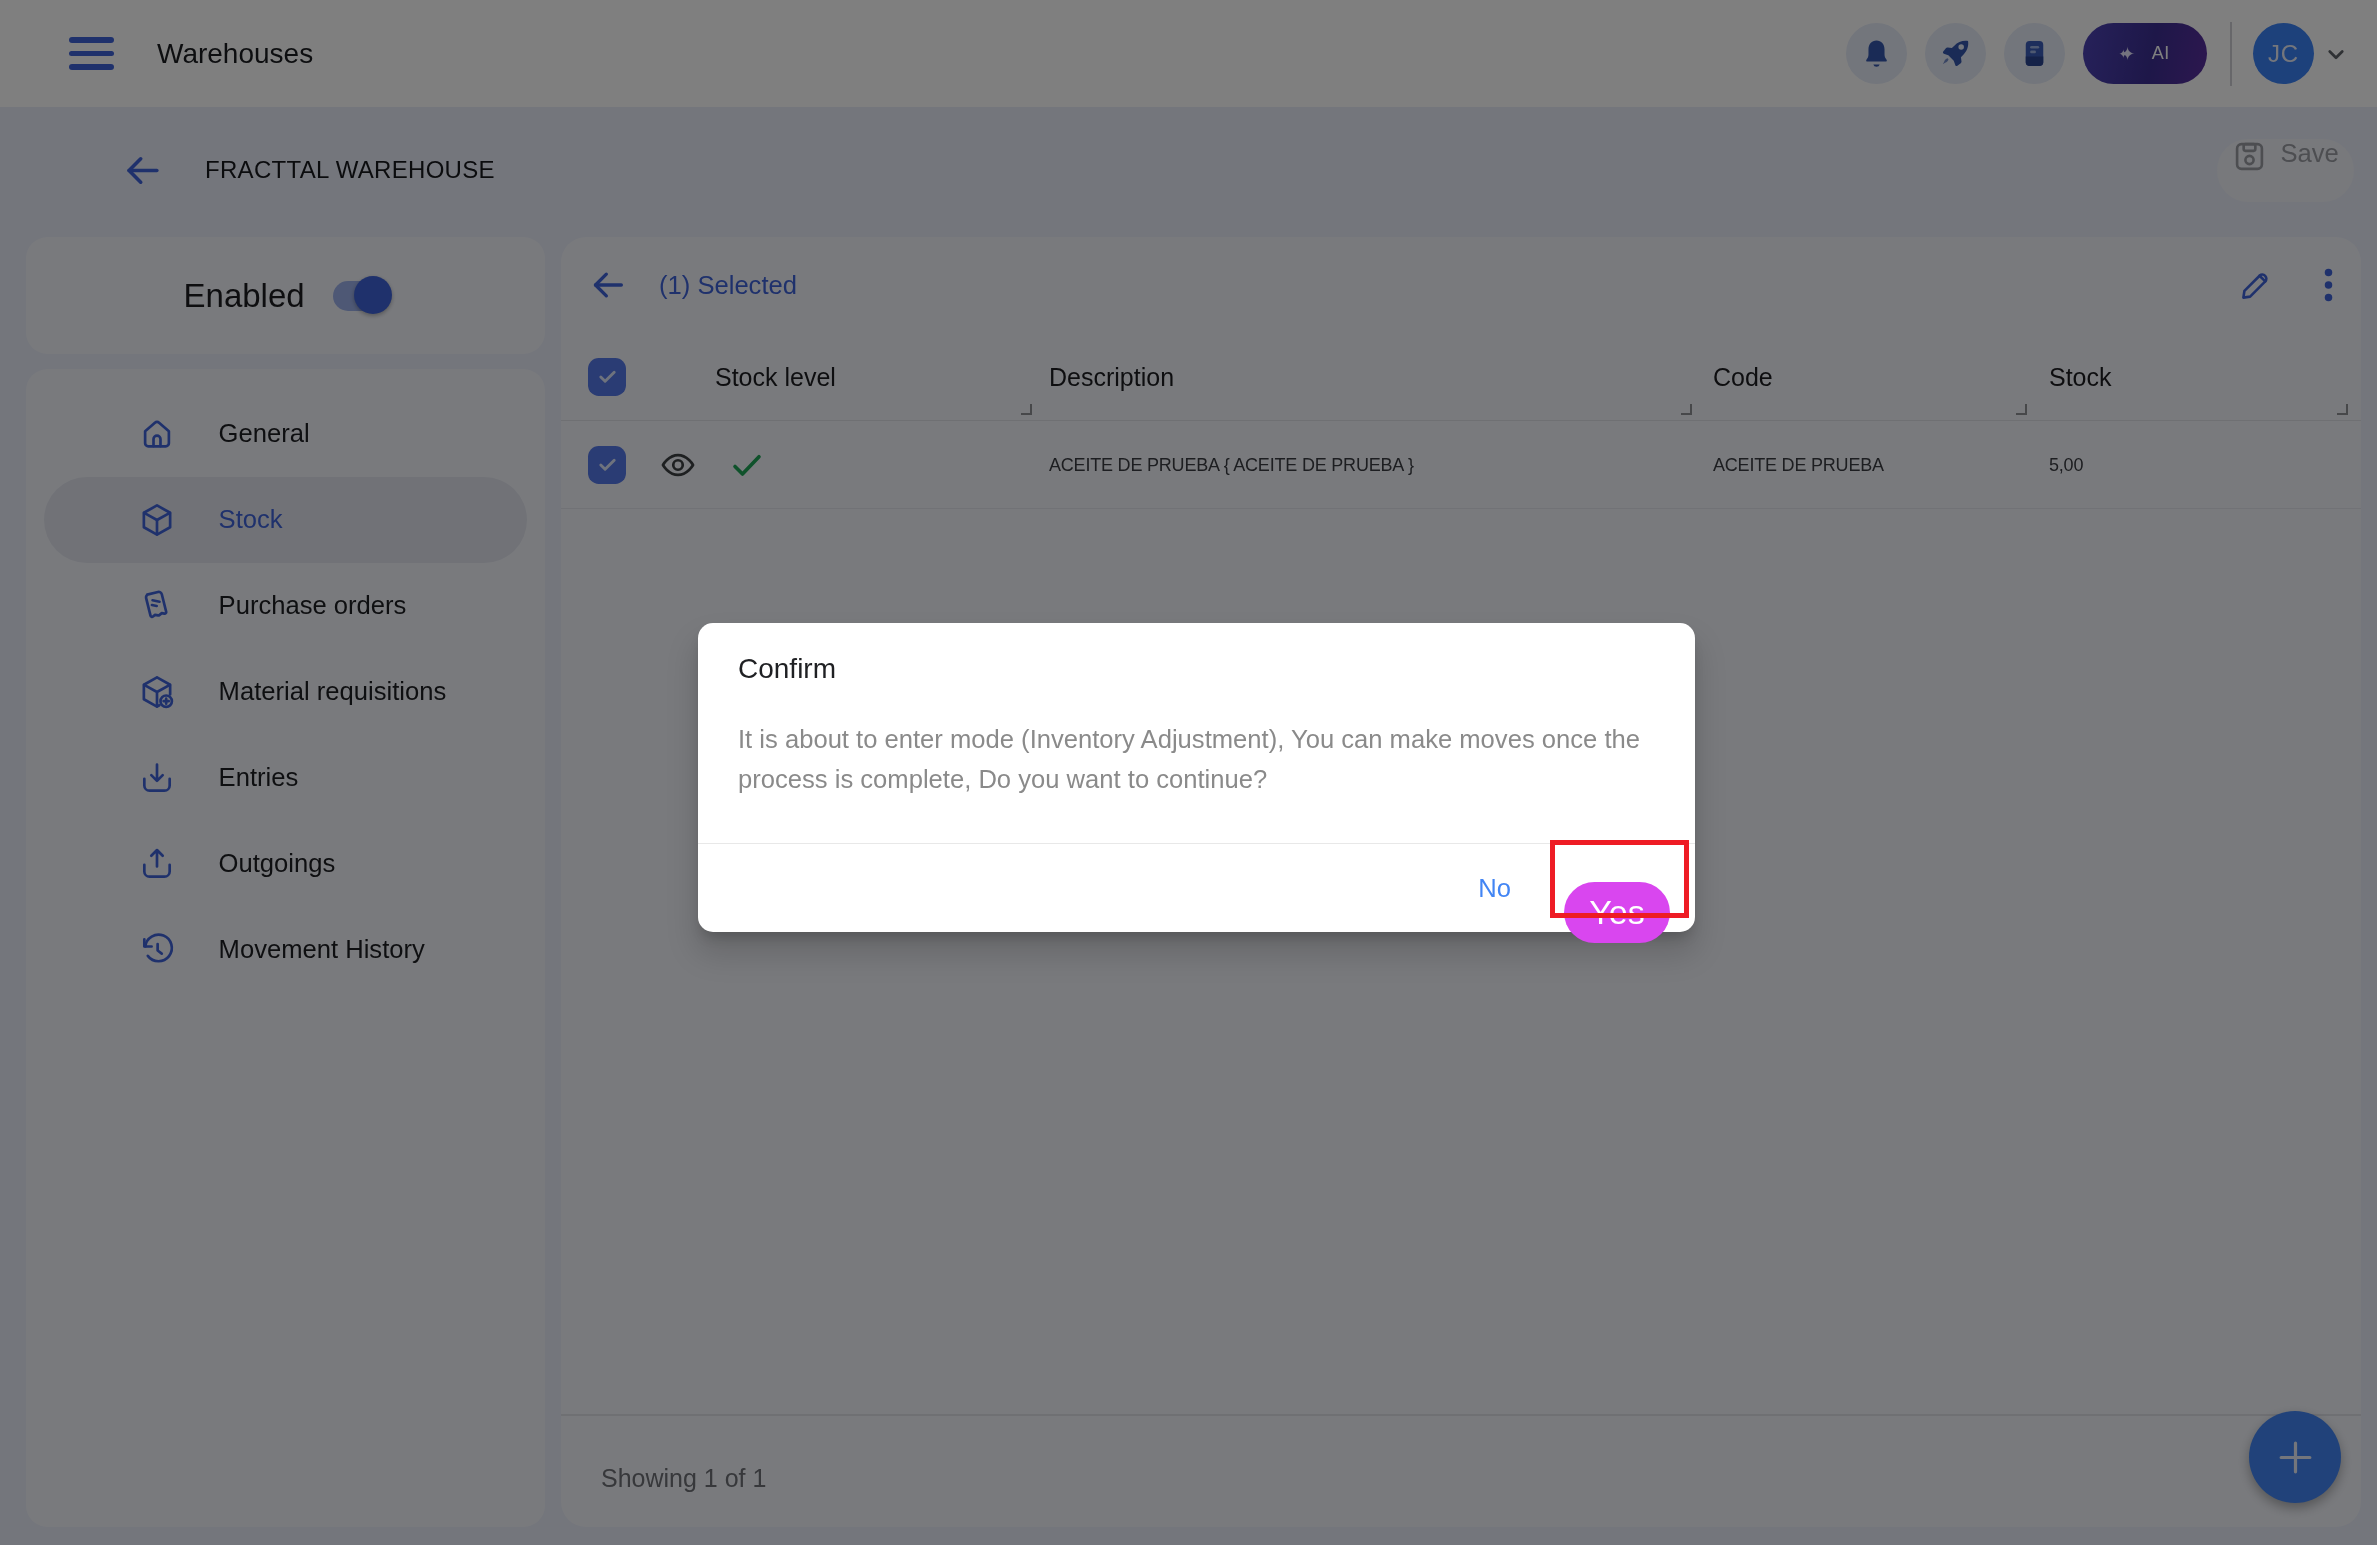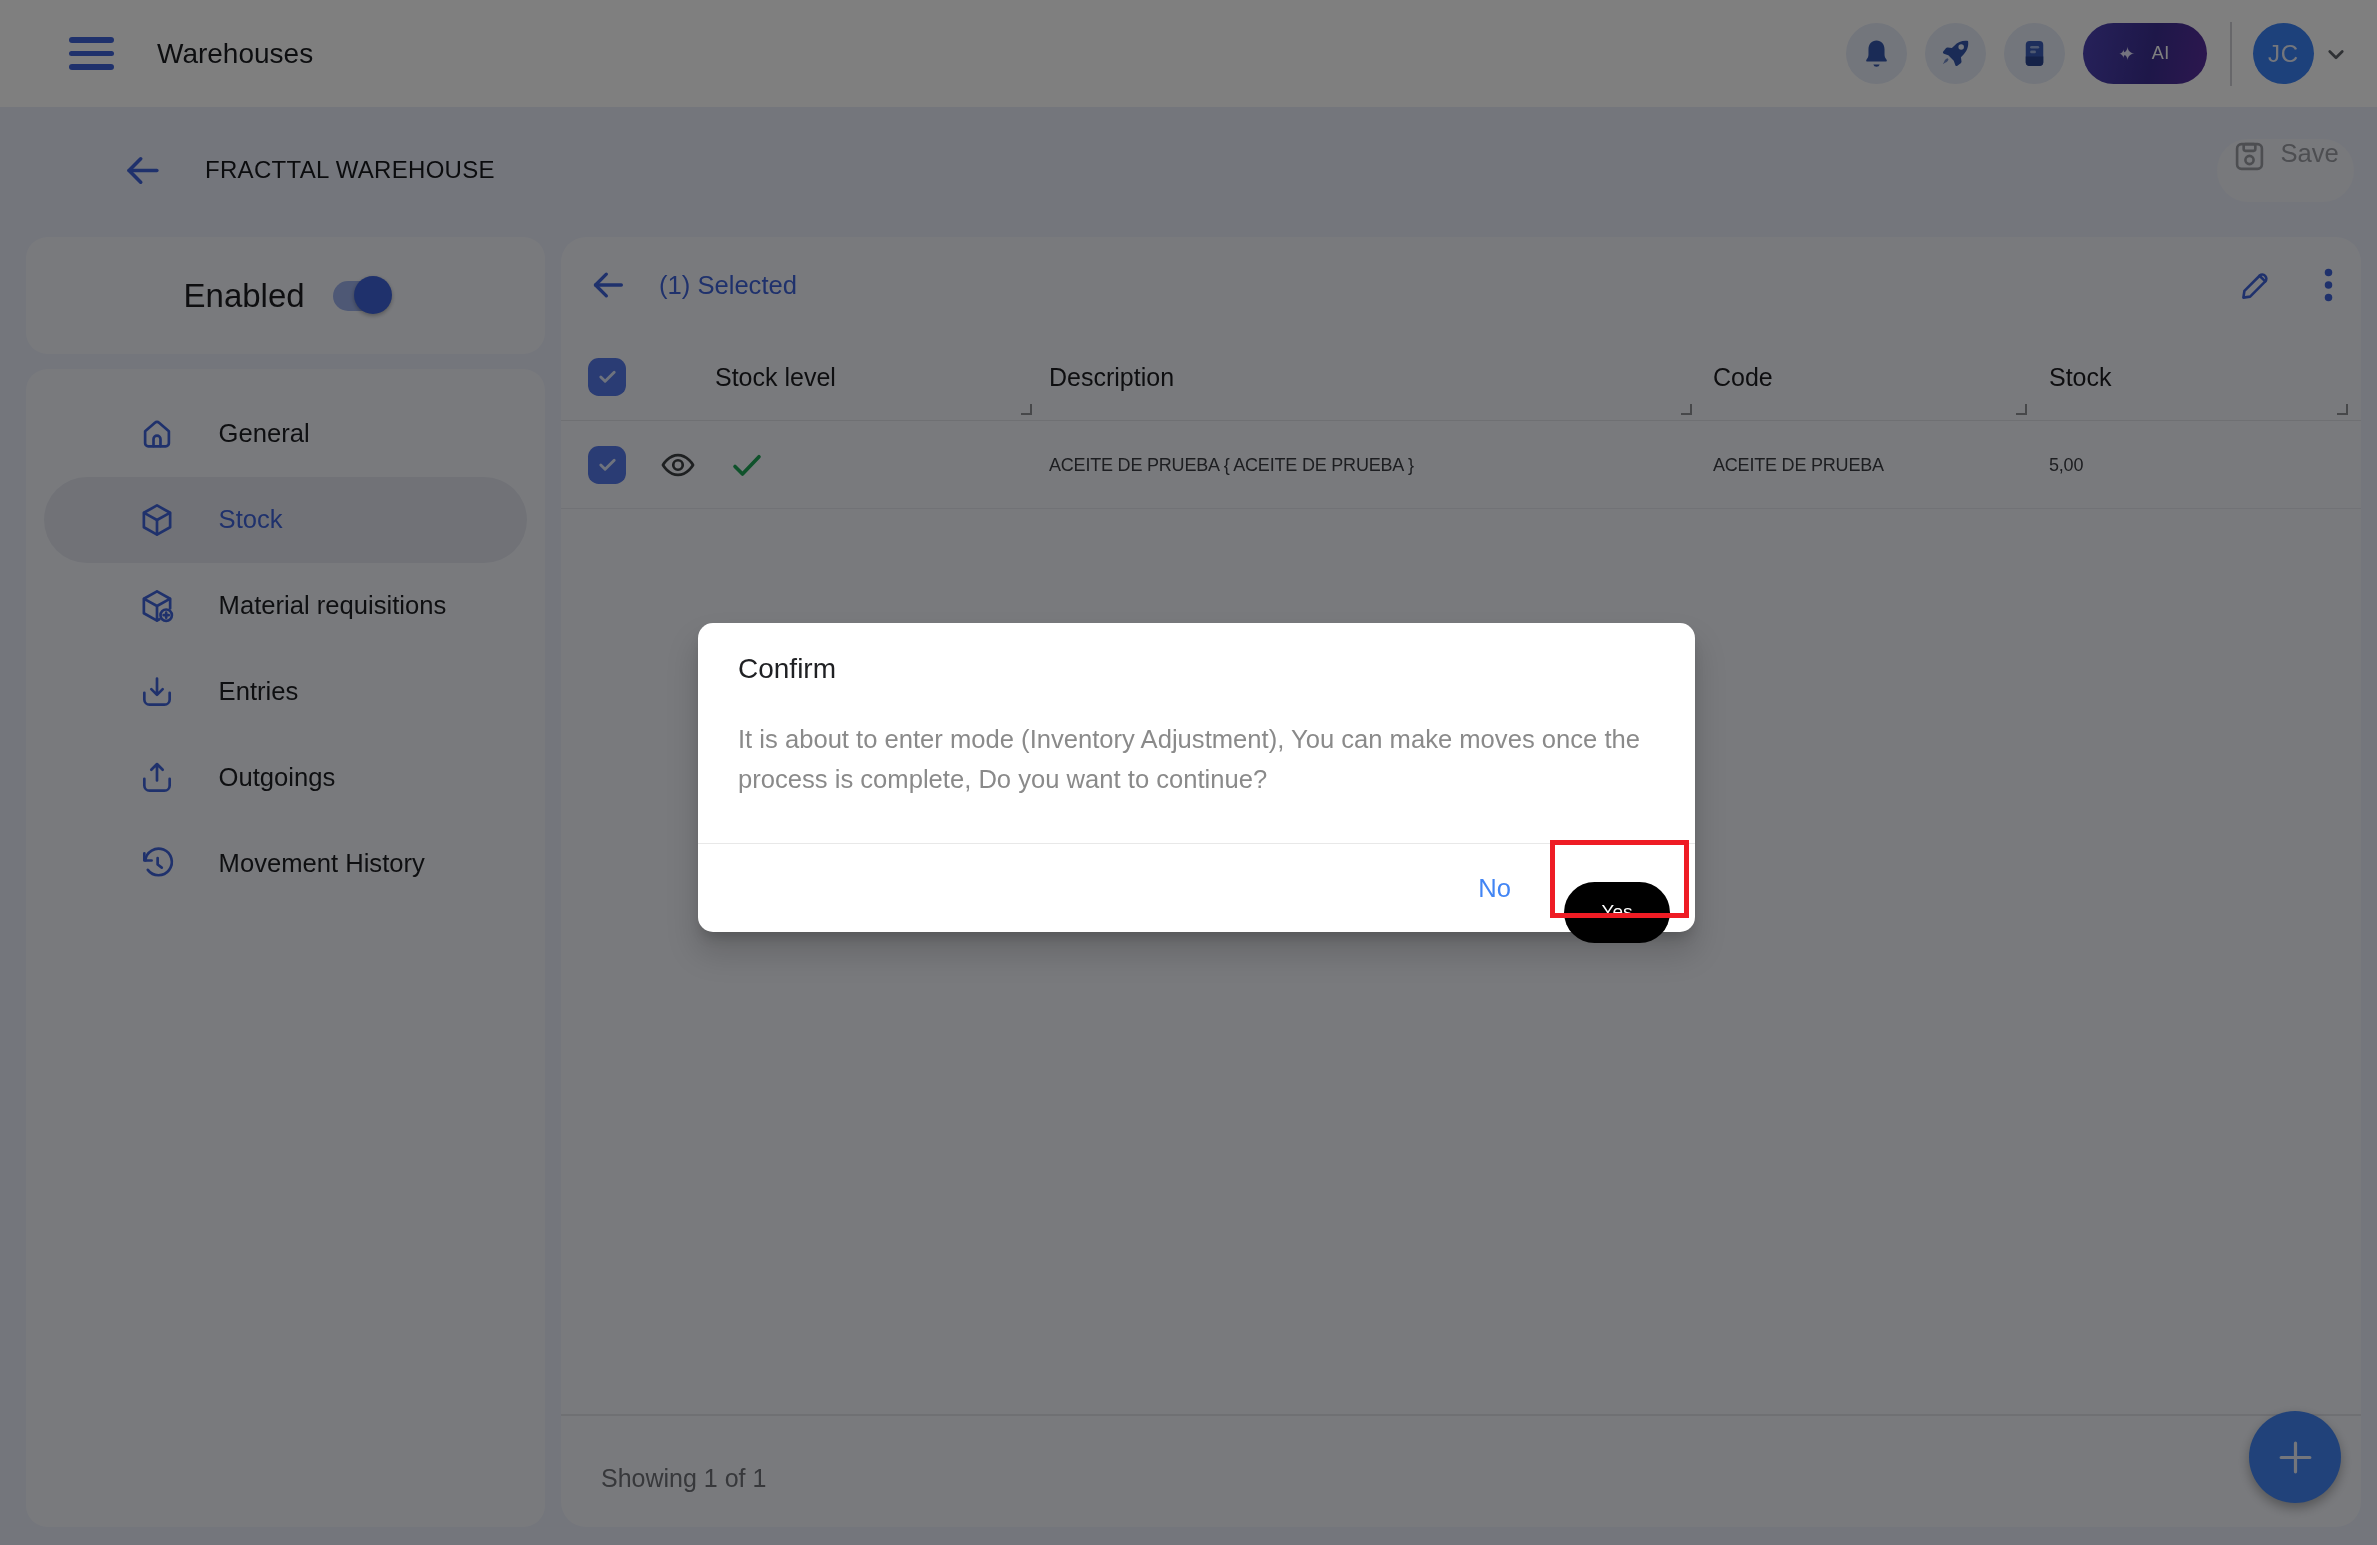--- a/index.html
+++ b/index.html
@@ -102,22 +102,22 @@
   }
   .modal-title { position:absolute; left:40px; top:30px; font-size:28px; font-weight:500; color:#1f2023; }
   .modal-body { position:absolute; left:40px; top:96px; width:926px; font-size:25.6px; line-height:40px; color:#8a8a8a; }
   .modal-footer {
     position:absolute; left:0; bottom:0; width:997px; height:89px;
     border-top:0.8px solid rgba(0,0,0,0.09);
     display:flex; align-items:center; justify-content:flex-end; padding-right:25px; gap:53px;
   }
   .no-btn { background:none; border:none; cursor:pointer; font-size:25.6px; color:#4285f4; font-family:"Liberation Sans", sans-serif; }
   .yes-btn {
-    width:106px; height:61px; border-radius:31px; background:#000000; border:none; cursor:pointer;
-    color:#ffffff; font-size:19px; font-family:"Liberation Sans", sans-serif;margin-top:48px;
+    width:106px; height:61px; border-radius:31px; background:#d946ef; border:none; cursor:pointer;
+    color:#ffffff; font-size:34px; font-family:"Liberation Sans", sans-serif;margin-top:48px;
   }
   .annotation-box { position:absolute; left:1550px; top:840px; width:139px; height:78px; border:5.8px solid #ee1c24; z-index:80; pointer-events:none; }
   svg { display:block; }
 </style>
 </head>
 <body>
 
 <header class="topbar">
   <button class="hamburger">
       <span></span>
@@ -215,20 +215,29 @@
           <path d="M12 2.8l8.3 4.6v9.2L12 21.2l-8.3-4.6V7.4z"></path>
           <path d="M3.9 7.5l8.1 4.5 8.1-4.5"></path>
           <path d="M12 12v9"></path>
         </svg>
       </span>
       <span>Stock</span>
     </div>
     <div class="nav-item">
       <span>
         <svg viewBox="0 0 24 24" width="38" height="38" fill="none" stroke="#3f63d9" stroke-width="1.7" stroke-linecap="round" stroke-linejoin="round" style="margin-right:43px">
+          <path d="M7.5 3.5h7a2 2 0 0 1 2 2v11.4a1 1 0 0 1-1.4.9l-1.5-.7-1.8.8a1 1 0 0 1-.8 0l-1.8-.8-1.5.7a1 1 0 0 1-1.4-.9V5.5a2 2 0 0 1 2-2z" transform="rotate(-14 12 11)"></path>
+          <path d="M9.2 8.4l4.4.9M8.8 11.4l3 .6"></path>
+        </svg>
+      </span>
+      <span>Purchase orders</span>
+    </div>
+    <div class="nav-item">
+      <span>
+        <svg viewBox="0 0 24 24" width="38" height="38" fill="none" stroke="#3f63d9" stroke-width="1.7" stroke-linecap="round" stroke-linejoin="round" style="margin-right:43px">
           <path d="M12 2.8l8.3 4.6v6.1M12 2.8L3.7 7.4v9.2l8.3 4.6 1.5-.8"></path>
           <path d="M3.9 7.5l8.1 4.5 8.1-4.5M12 12v9"></path>
           <circle cx="17.8" cy="17.8" r="3.6" fill="#f3f5fb"></circle>
           <path d="M17.8 16.2v3.2M16.2 17.8h3.2"></path>
         </svg>
       </span>
       <span>Material requisitions</span>
     </div>
     <div class="nav-item">
       <span>

